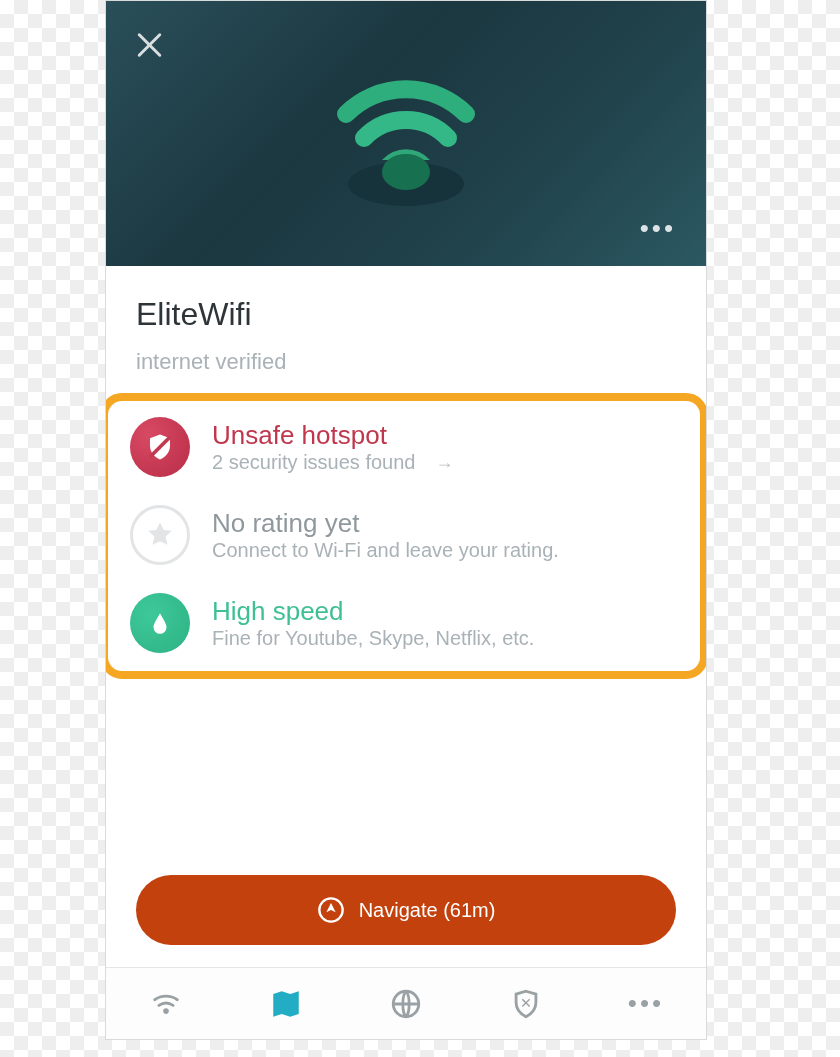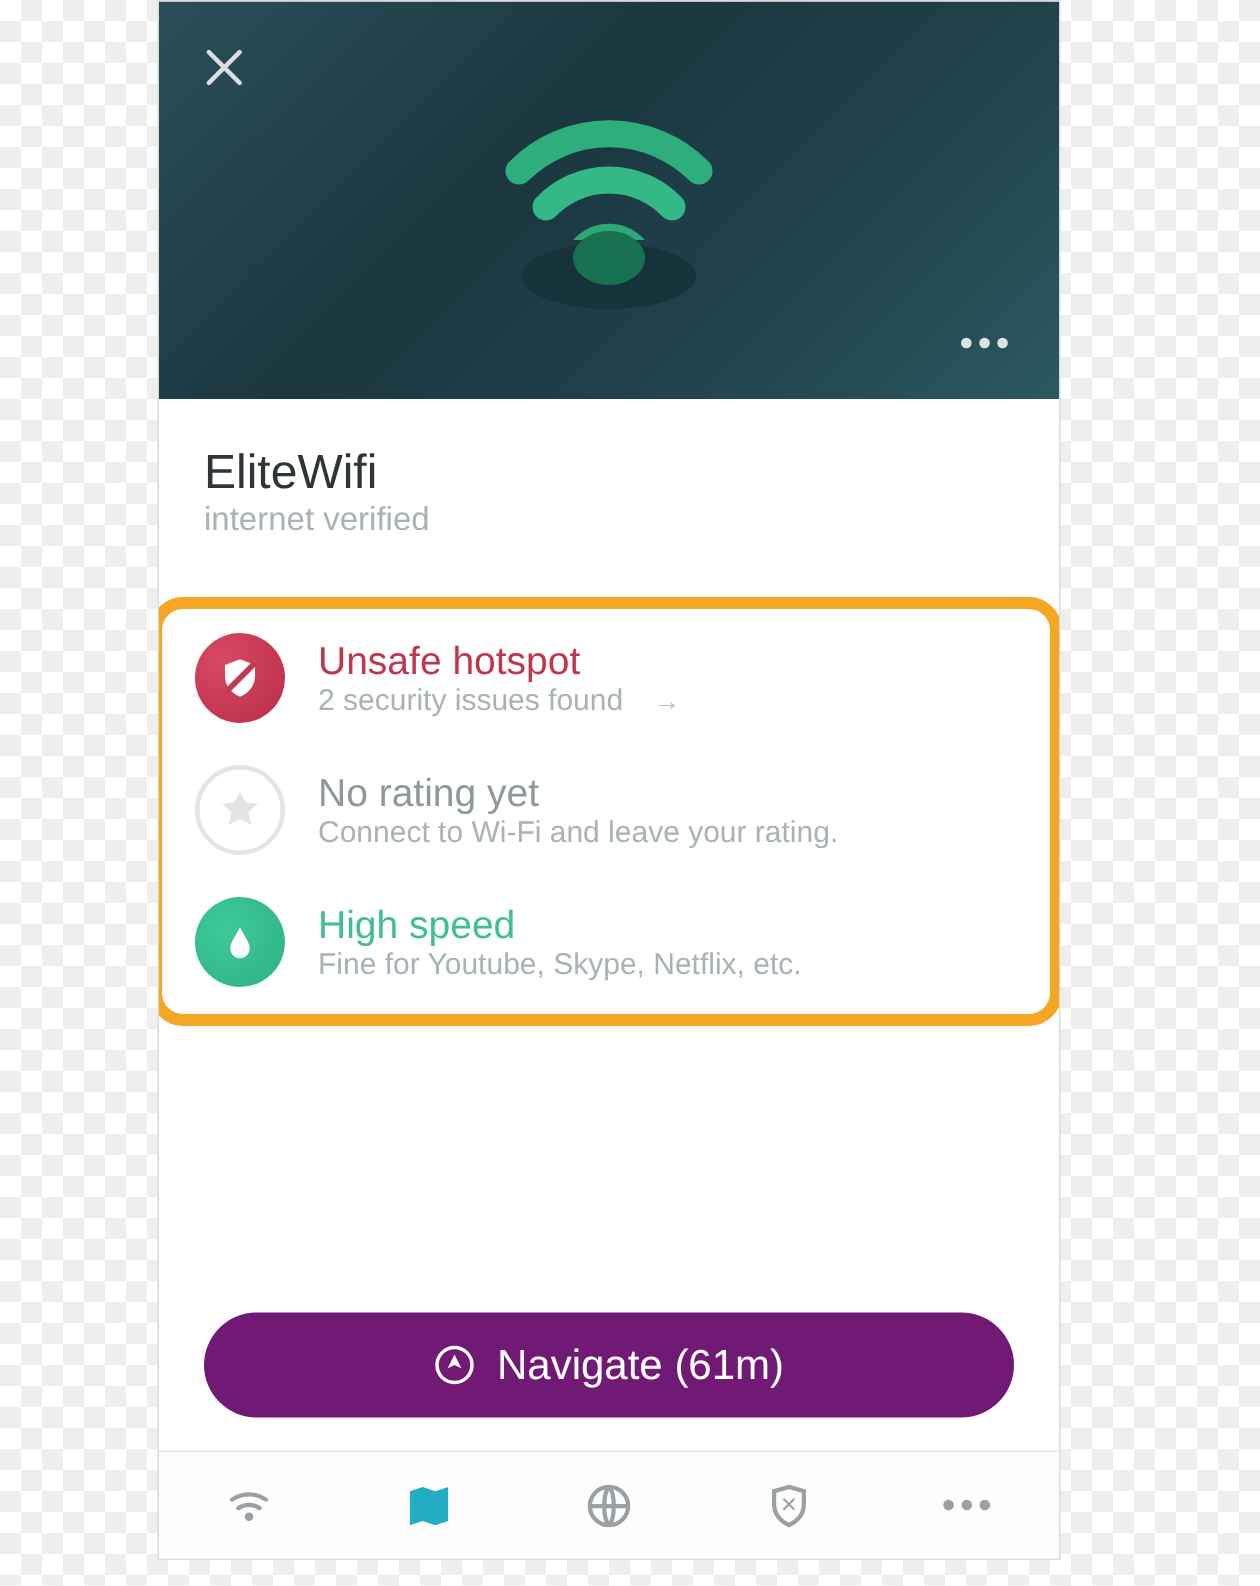--- a/index.html
+++ b/index.html
@@ -65,31 +65,31 @@
     color: #dce3e5;
     font-size: 26px;
     letter-spacing: 3px;
     cursor: pointer;
   }
   .wifi-graphic {
     width: 180px;
     height: 160px;
   }
   .title-block {
-    padding: 30px 30px 39px 30px;
+    padding: 30px 30px 18px 30px;
   }
   .wifi-name {
     font-size: 32px;
     font-weight: 400;
     color: #2e3538;
   }
   .wifi-sub {
     font-size: 22px;
     color: #a9b2b6;
-    margin-top: 0;
+    margin-top: 16px;
     font-weight: 300;
   }
   .highlight-box {
     border: 8px solid #f5a623;
     border-radius: 22px;
     margin: 0 -4px;
     padding: 16px 22px 18px 22px;
     display: flex;
     flex-direction: column;
     gap: 28px;
@@ -122,28 +122,28 @@
   .t-green { color: #3fbf94; }
   .t-grey  { color: #8f989c; }
   .arrow-right { color:#b8c0c4; font-size:18px; }
   .content-area { flex: 1; position: relative; }
   .nav-btn {
     position: absolute;
     left: 30px;
     right: 30px;
     bottom: 22px;
     height: 70px;
-    background: #701a75;
+    background: #c2410c;
     color: #fff;
     border-radius: 40px;
     display: flex;
     align-items: center;
     justify-content: center;
     gap: 14px;
-    font-size: 28px;
+    font-size: 20px;
     font-weight: 300;
     cursor: pointer;
   }
   .tabbar {
     height: 72px;
     border-top: 1px solid #e3e5e7;
     display: flex;
     align-items: center;
     justify-content: space-around;
     flex-shrink: 0;

